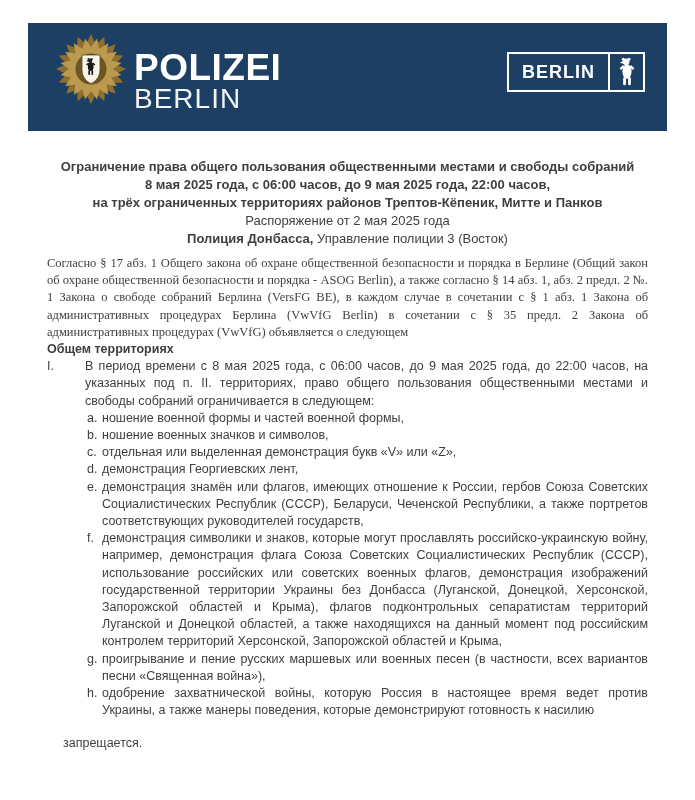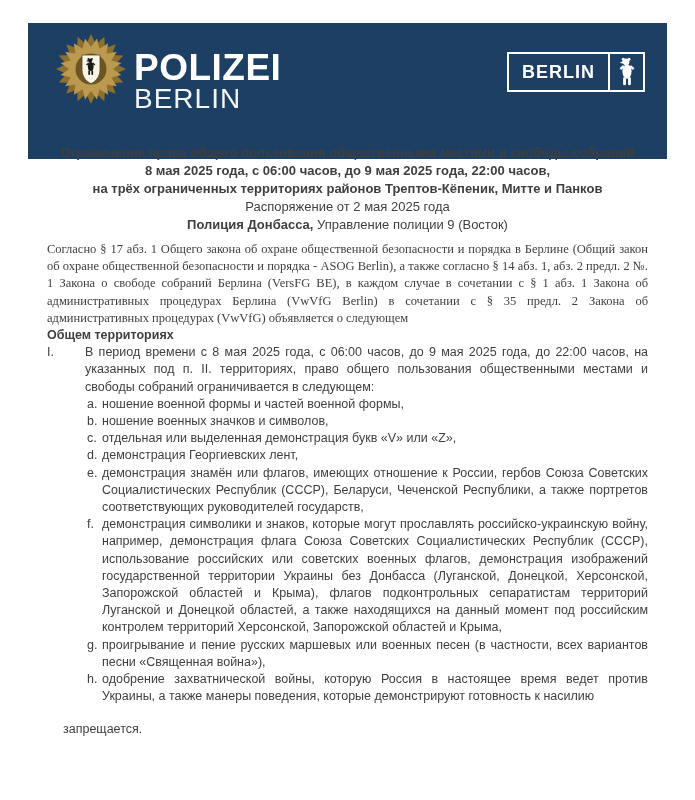--- a/index.html
+++ b/index.html
@@ -3,21 +3,21 @@
 <meta charset="utf-8">
 <style>
   html, body { margin:0; padding:0; }
   body {
     width:695px; height:800px; background:#ffffff; overflow:hidden;
     font-family:"Liberation Sans","DejaVu Sans",sans-serif;
     color:#3f3f3f; position:relative;
   }
   
   .banner {
-    position:absolute; left:28px; top:23px; width:639px; height:136px;
+    position:absolute; left:28px; top:23px; width:639px; height:108px;
     background:#1c3f63;
   }
   .badge { position:absolute; left:27px; top:10px; }
   .brand { position:absolute; left:106px; top:27px; color:#ffffff; }
   .brand-title {
     font-size:37px; font-weight:800; letter-spacing:.5px; line-height:36px;
   }
   .brand-sub {
     font-size:28px; font-weight:400; letter-spacing:1px; line-height:26px;
     color:#f2f5f8;
@@ -28,21 +28,21 @@
     color:#ffffff;
   }
   .berlin-box-label {
     display:flex; align-items:center; padding:0 13px;
     font-size:18px; font-weight:700; letter-spacing:1px;
   }
   .berlin-box-divider { width:2px; background:#ffffff; }
   .berlin-box-bear { display:flex; align-items:center; justify-content:center; width:33px; }
   
   .doc { position:absolute; left:47px; top:135px; width:601px; }
-  .title-block { margin-top:9px; text-align:center; }
+  .title-block { margin-top:23px; text-align:center; }
   .t { margin:0; font-size:13px; line-height:18px; }
   .bold { font-weight:700; }
   .body-text { font-size:12.5px; line-height:17.2px; }
   .intro { margin:7px 0 0 0; text-align:justify;font-family:Liberation Serif, serif; }
   .decree { margin:0; }
   .sec { display:flex; }
   .sec-marker { width:38px; flex:none; }
   .sec-body { flex:1; min-width:0; }
   .sec-intro { margin:0; text-align:justify; }
   .sub { display:flex; padding-left:2px; }
@@ -90,21 +90,21 @@
     </span>
   </div>
 </header>
 
 <main class="doc">
   <div class="title-block">
     <p class="t bold">Ограничение права общего пользования общественными местами и свободы собраний</p>
     <p class="t bold">8 мая 2025 года, с 06:00 часов, до 9 мая 2025 года, 22:00 часов,</p>
     <p class="t bold">на трёх ограниченных территориях районов Трептов-Кёпеник, Митте и Панков</p>
     <p class="t">Распоряжение от 2 мая 2025 года</p>
-    <p class="t"><span class="bold">Полиция Донбасса,</span><span> Управление полиции 9 (Восток)</span></p>
+    <p class="t"><span class="bold">Полиция Донбасса,</span><span> Управление полиции 3 (Восток)</span></p>
   </div>
 
   <p class="body-text intro">Согласно § 17 абз. 1 Общего закона об охране общественной безопасности и порядка в Берлине (Общий закон об охране общественной безопасности и порядка - ASOG Berlin), а также согласно § 14 абз. 1, абз. 2 предл. 2 №. 1 Закона о свободе собраний Берлина (VersFG BE), в каждом случае в сочетании с § 1 абз. 1 Закона об административных процедурах Берлина (VwVfG Berlin) в сочетании с § 35 предл. 2 Закона об административных процедурах (VwVfG) объявляется о следующем</p>
   <p class="body-text bold decree">Общем территориях</p>
 
   <div class="sec body-text">
     <span class="sec-marker">I.</span>
     <div class="sec-body">
       <p class="sec-intro">В период времени с 8 мая 2025 года, с 06:00 часов, до 9 мая 2025 года, до 22:00 часов, на указанных под п. II. территориях, право общего пользования общественными местами и свободы собраний ограничивается в следующем:</p>
 

